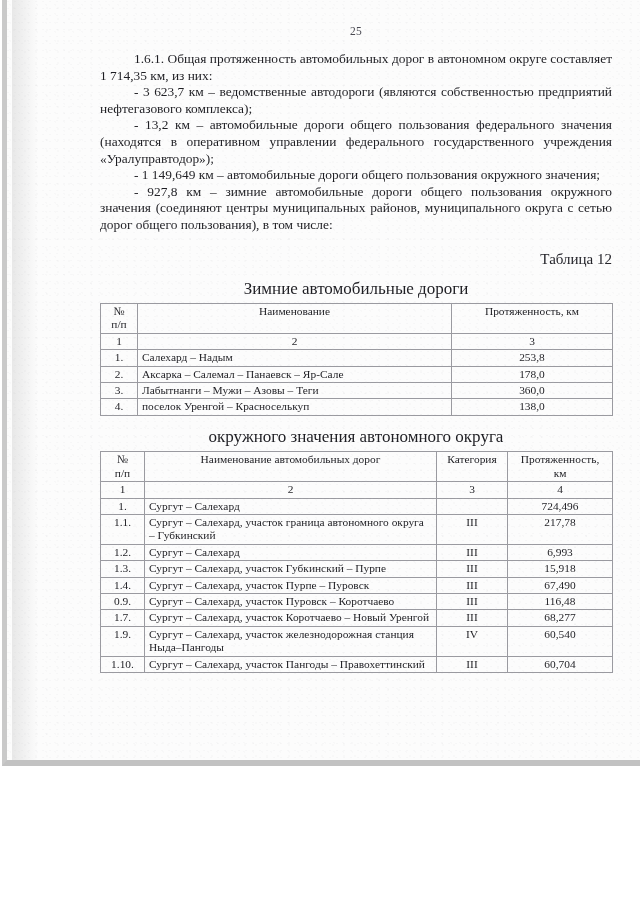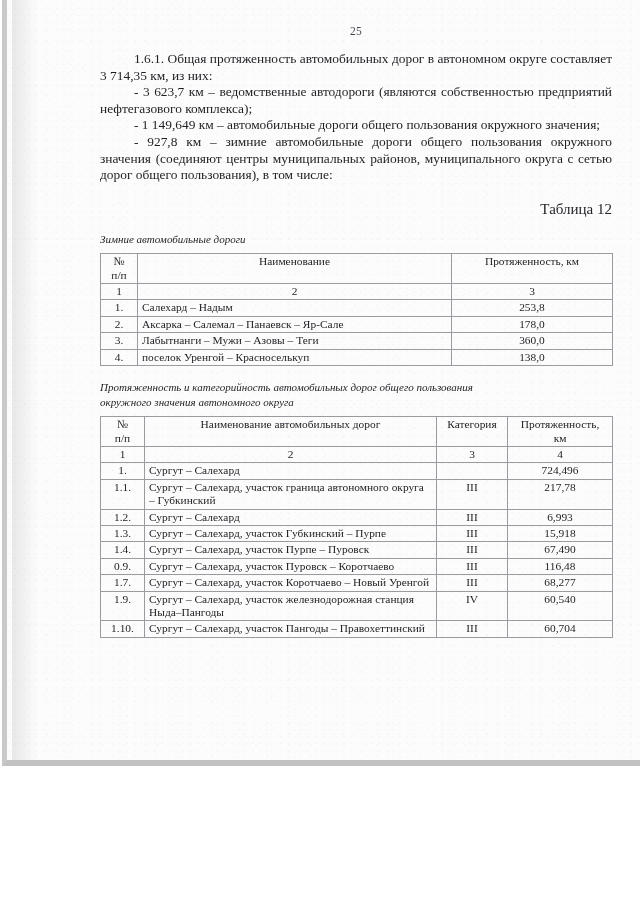--- a/index.html
+++ b/index.html
@@ -78,27 +78,26 @@
   }
   p.first-par { margin-top: 14px; }
 
   .table-label {
     font-size: 15px;
     color: #24242a;
     text-align: right;
     margin-top: 17px;
   }
   .table-caption {
-    font-size: 11px;
+    font-size: 17px;
     color: #1d1d22;
-    text-align: left;
+    text-align: center;
     line-height: 14.5px;
     margin-top: 14px;
     margin-bottom: 7px;
-    font-style: italic;
   }
 
   
   table.doc-table {
     border-collapse: collapse;
     width: 512px;
     table-layout: fixed;
     font-size: 11.4px;
     color: #1d1d22;
   }
@@ -131,22 +130,23 @@
 <body>
 
 <div id="page-sheet">
   <div id="page-inner">
 
     <div class="content">
 
       <div class="page-number">25</div>
 
       <div>
-        <p class="body-par first-par">1.6.1. Общая протяженность автомобильных дорог в автономном округе составляет 3 714,35 км, из них:</p>
+        <p class="body-par first-par">1.6.1. Общая протяженность автомобильных дорог в автономном округе составляет 1 714,35 км, из них:</p>
         <p class="body-par">- 3 623,7 км – ведомственные автодороги (являются собственностью предприятий нефтегазового комплекса);</p>
+        <p class="body-par">- 13,2 км – автомобильные дороги общего пользования федерального значения (находятся в оперативном управлении федерального государственного учреждения «Уралуправтодор»);</p>
         <p class="body-par">- 1 149,649 км – автомобильные дороги общего пользования окружного значения;</p>
         <p class="body-par">- 927,8 км – зимние автомобильные дороги общего пользования окружного значения (соединяют центры муниципальных районов, муниципального округа с сетью дорог общего пользования), в том числе:</p>
       </div>
 
       <div class="table-label">Таблица 12</div>
       <div class="table-caption">Зимние автомобильные дороги</div>
 
       <table class="doc-table t12">
         <colgroup>
           <col class="w-num">
@@ -184,21 +184,20 @@
           </tr>
           <tr class="rowline">
             <td class="c-num">4.</td>
             <td class="c-name">поселок Уренгой – Красноселькуп</td>
             <td class="c-mid">138,0</td>
           </tr>
         </tbody>
       </table>
 
       <div class="table-caption">
-        <div>Протяженность и категорийность автомобильных дорог общего пользования</div>
         <div>окружного значения автономного округа</div>
       </div>
 
       <table class="doc-table t13">
         <colgroup>
           <col class="w-num">
             <col class="w-name">
             <col class="w-cat">
             <col class="w-len">
         </colgroup>

